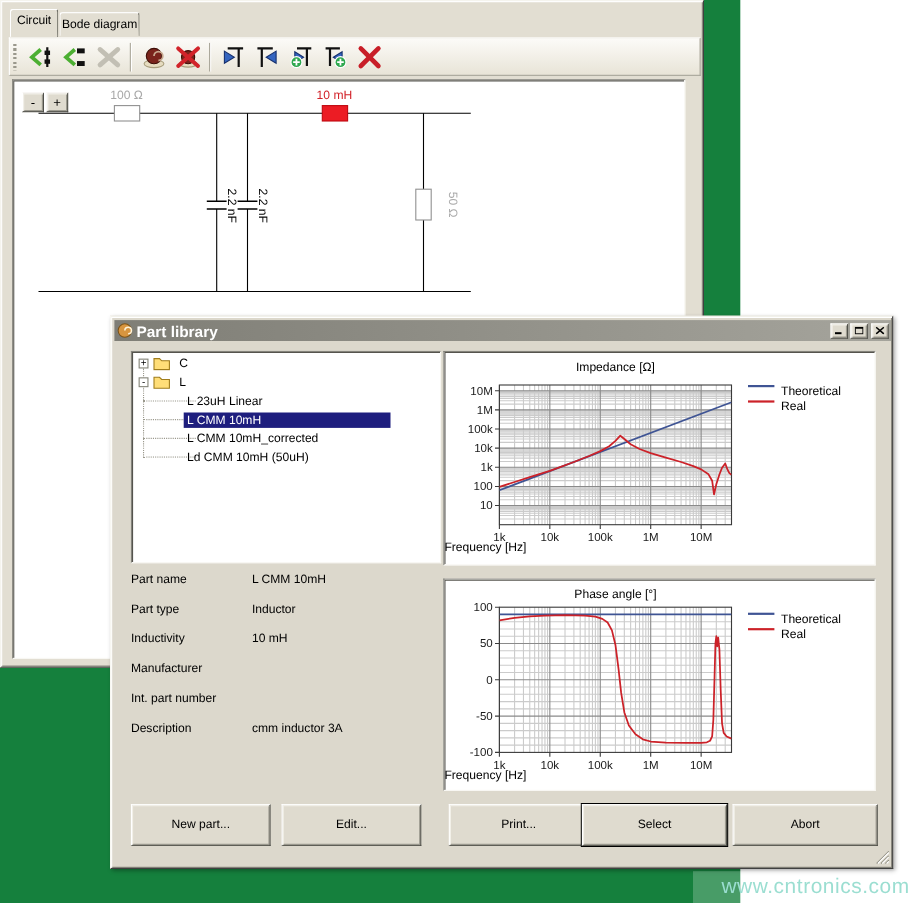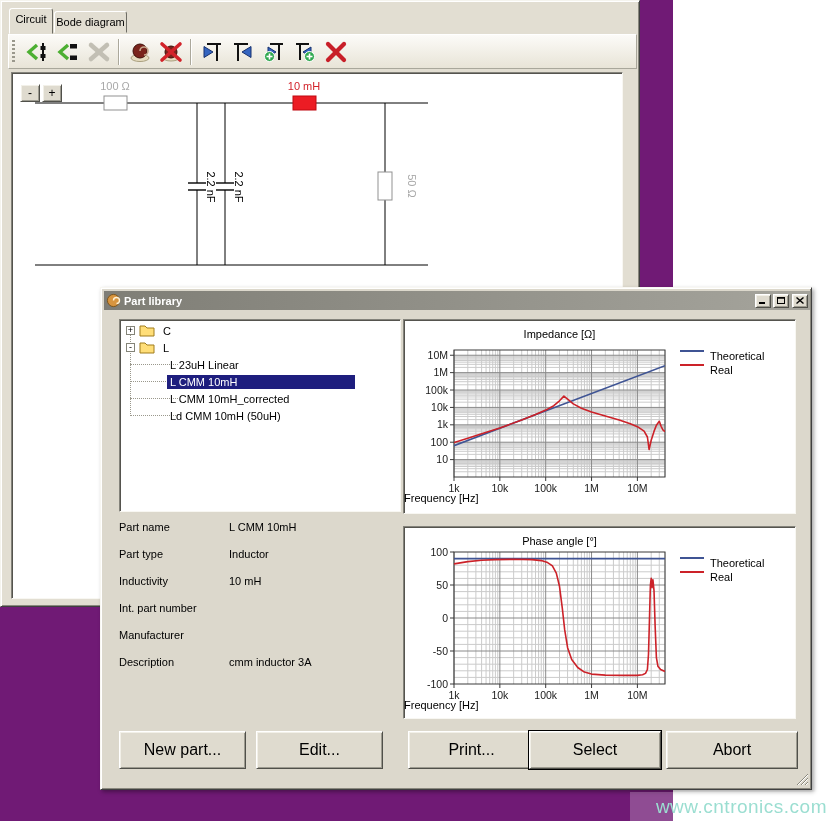--- a/index.html
+++ b/index.html
@@ -1,24 +1,24 @@
 <!DOCTYPE html>
 <html><head>
 <meta charset="utf-8">
 <style>
   * { margin:0; padding:0; box-sizing:border-box; }
   html,body { width:831px; height:821px; overflow:hidden; }
   body { font-family:"Liberation Sans", sans-serif; font-size:11px; color:#000; }
   .abs { position:absolute; }
-  #desktop { position:relative; width:673px; height:821px; background:#701a75; }
+  #desktop { position:relative; width:673px; height:821px; background:#15803d; }
   .sunken { background:#FFFFFF; border:1px solid; border-color:#84837B #F8F7F2 #F8F7F2 #84837B;
             box-shadow: inset 1px 1px 0 #55544E; }
   .btn95  { background:#DFDBCF; border:1px solid; border-color:#FFFFFF #50504A #50504A #FFFFFF;
             box-shadow: inset 1px 1px 0 #F2F0E8, inset -1px -1px 0 #9D9B90;
-            font-family:"Liberation Sans",sans-serif; font-size:16px; cursor:default; }
+            font-family:"Liberation Sans",sans-serif; font-size:11px; cursor:default; }
   .btn95.default { box-shadow: 0 0 0 1px #000, inset 1px 1px 0 #F2F0E8, inset -1px -1px 0 #9D9B90; }
 
   
   #main-window { left:0; top:0; width:640px; height:607px; background:#E2DED2;
                  border:1px solid; border-color:#F5F4EE #404040 #404040 #F5F4EE;
                  box-shadow: inset 1px 1px 0 #fff, inset -1px -1px 0 #8A887E; }
   .tab { background:#E2DED2; border:1px solid; border-color:#FFFFFF #6E6D65 transparent #FFFFFF;
          border-radius:3px 3px 0 0; text-align:center; padding-top:4px; }
   .tab.active { z-index:5; }
   #toolbar { left:7px; top:33px; width:629px; height:35px;
@@ -34,21 +34,21 @@
   #circuit-canvas { left:10px; top:71px; width:612px; height:527px; }
   .zoom-btn { width:20px; height:18px; text-align:center; font-size:12px; line-height:15px; }
 
   
   #dialog { left:100px; top:287px; width:712px; height:503px; background:#DCD8CC;
             border:1px solid; border-color:#F8F7F2 #404040 #404040 #F8F7F2;
             box-shadow: inset 1px 1px 0 #fff, inset -1px -1px 0 #8A887E, 2px 2px 4px rgba(0,0,0,.35); }
   #dialog-titlebar { left:3px; top:3px; width:706px; height:19px;
             background:linear-gradient(to right,#7F7E76,#A5A49C);
             display:flex; align-items:center; padding:0 2px; }
-  #dialog-title { color:#FFFFFF; font-weight:bold; font-size:11px; margin-left:3px; }
+  #dialog-title { color:#FFFFFF; font-weight:bold; font-size:14px; margin-left:3px; }
   .winbtn { width:16px; height:14px; margin-left:2px; display:flex; align-items:center; justify-content:center; }
 
   
   #part-tree { left:18px; top:31px; width:282px; height:193px; overflow:hidden; }
   .trow { height:17px; display:flex; align-items:center; position:relative; }
   .expander { width:9px; height:9px; background:#fff; border:1px solid #848478;
               font-size:9px; line-height:7px; text-align:center; margin:0 4px 0 6px; color:#000; }
   .tlabel { padding:1px 3px; white-space:nowrap; }
   .child { padding-left:47px; }
   .child .tlabel.sel { background:#1E1E7E; color:#fff; min-width:188px; }
@@ -286,25 +286,25 @@
       </div>
       <div class="drow">
         <span class="dlabel">Part type</span>
         <span class="dvalue">Inductor</span>
       </div>
       <div class="drow">
         <span class="dlabel">Inductivity</span>
         <span class="dvalue">10 mH</span>
       </div>
       <div class="drow">
+        <span class="dlabel">Manufacturer</span>
+        <span class="dvalue"></span>
+      </div>
+      <div class="drow">
         <span class="dlabel">Int. part number</span>
-        <span class="dvalue"></span>
-      </div>
-      <div class="drow">
-        <span class="dlabel">Manufacturer</span>
         <span class="dvalue"></span>
       </div>
       <div class="drow">
         <span class="dlabel">Description</span>
         <span class="dvalue">cmm inductor 3A</span>
       </div>
     </div>
 
     <div class="chart-panel sunken abs" style="left:302px; top:31px;">
       <div class="chart-title">Impedance [Ω]</div>

